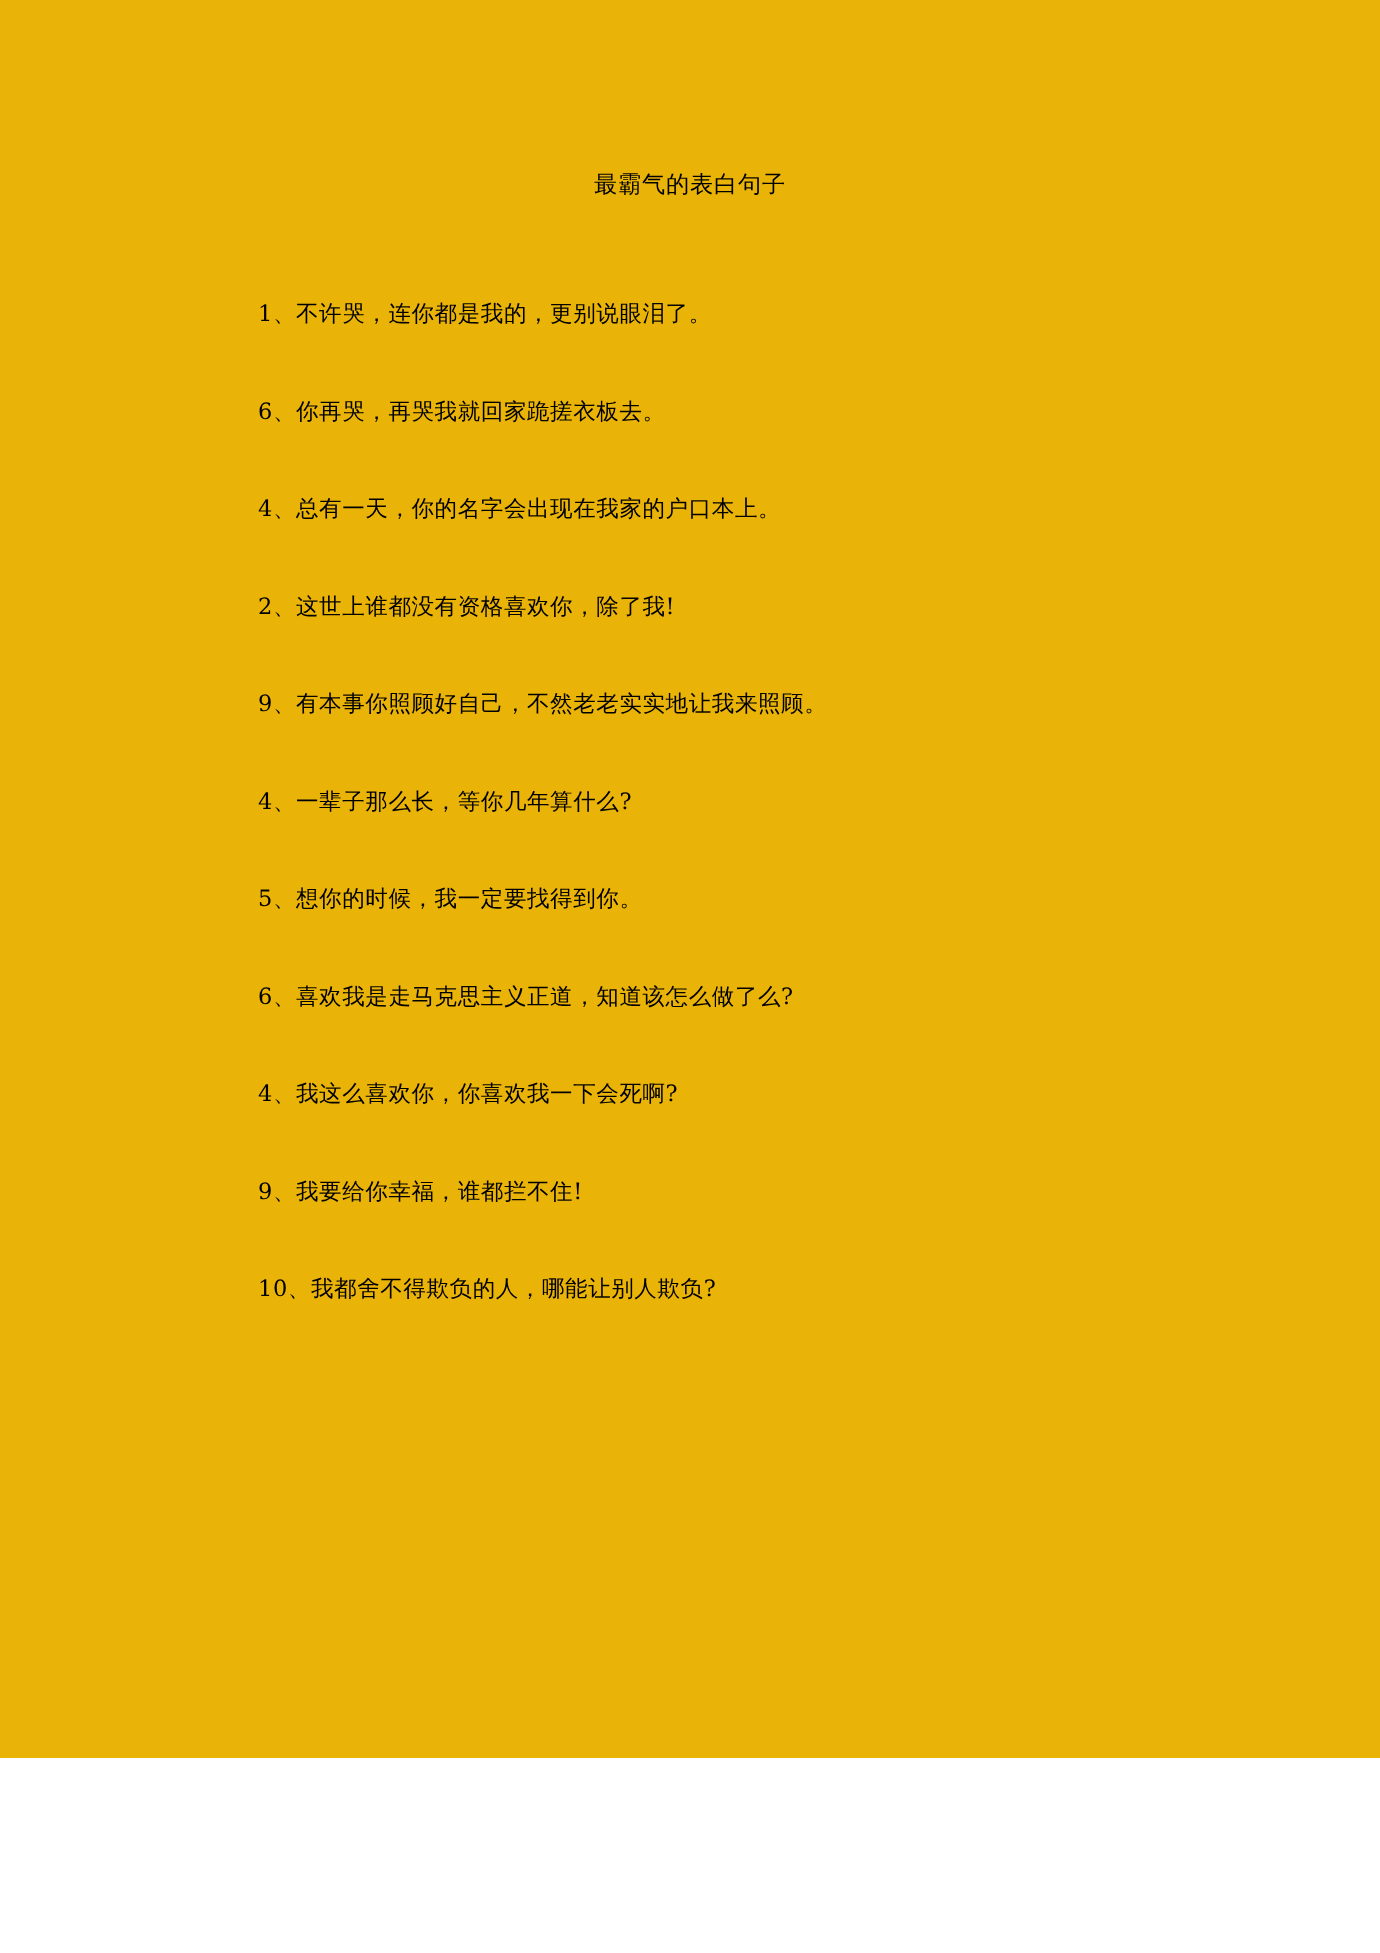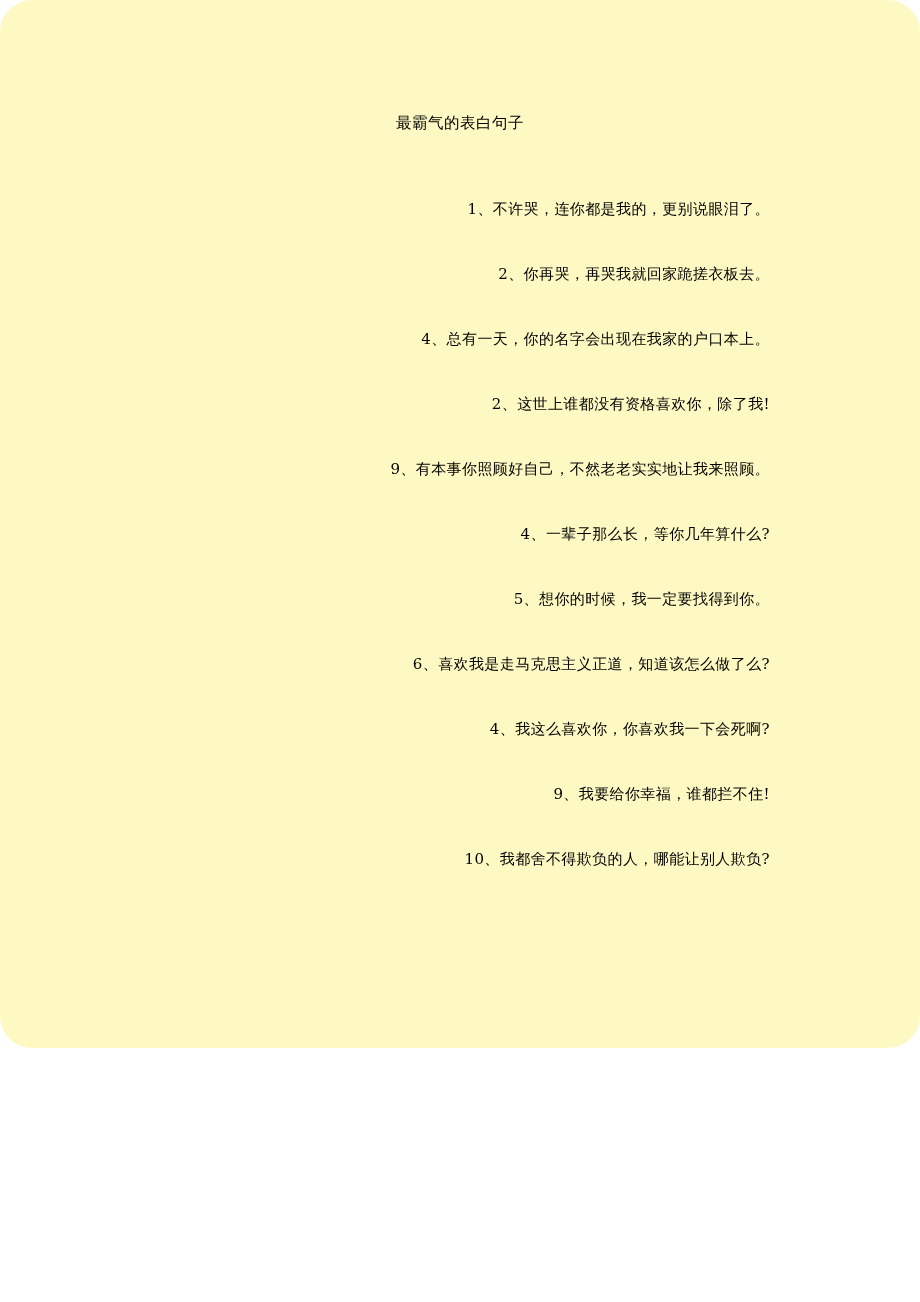--- a/index.html
+++ b/index.html
@@ -6,61 +6,60 @@
     margin: 0;
     padding: 0;
     background: #ffffff;
   }
   body {
     font-family: "DejaVu Serif", "Liberation Serif", serif;
     color: #000000;
   }
   .page {
     width: 920px;
-    height: 1048px;
+    height: 1172px;
     box-sizing: border-box;
-    background: #fef9c3;
+    background: #eab308;
     position: relative;
     overflow: hidden;
-    border-radius: 32px;
   }
   .doc-title {
     text-align: center;
     font-size: 15.5px;
     line-height: 1.5;
     margin: 0;
     padding-top: 112px;
     letter-spacing: 0.5px;
     font-weight: normal;
   }
   .body-block {
     padding-left: 172px;
     padding-right: 150px;
     padding-top: 62px;
   }
   .para {
     font-size: 15px;
     line-height: 1.6;
     margin: 0 0 41px 0;
     letter-spacing: 0.4px;
-    text-align: right;
+    text-align: left;
     white-space: pre-wrap;
   }
   .para:last-child {
     margin-bottom: 16px;
   }
 </style>
 </head>
 <body>
 
 <div class="page">
   <h1 class="doc-title">最霸气的表白句子</h1>
   <div class="body-block">
     <p class="para">1、不许哭，连你都是我的，更别说眼泪了。</p>
-    <p class="para">2、你再哭，再哭我就回家跪搓衣板去。</p>
+    <p class="para">6、你再哭，再哭我就回家跪搓衣板去。</p>
     <p class="para">4、总有一天，你的名字会出现在我家的户口本上。</p>
     <p class="para">2、这世上谁都没有资格喜欢你，除了我!</p>
     <p class="para">9、有本事你照顾好自己，不然老老实实地让我来照顾。</p>
     <p class="para">4、一辈子那么长，等你几年算什么?</p>
     <p class="para">5、想你的时候，我一定要找得到你。</p>
     <p class="para">6、喜欢我是走马克思主义正道，知道该怎么做了么?</p>
     <p class="para">4、我这么喜欢你，你喜欢我一下会死啊?</p>
     <p class="para">9、我要给你幸福，谁都拦不住!</p>
     <p class="para">10、我都舍不得欺负的人，哪能让别人欺负?</p>
   </div>

